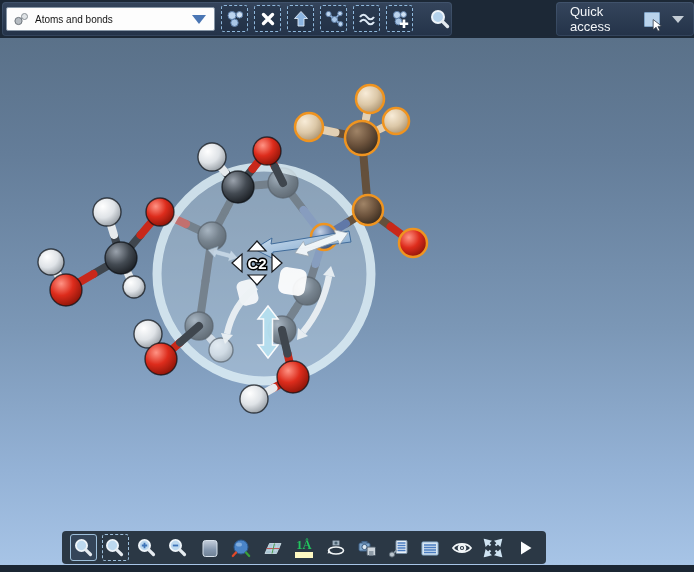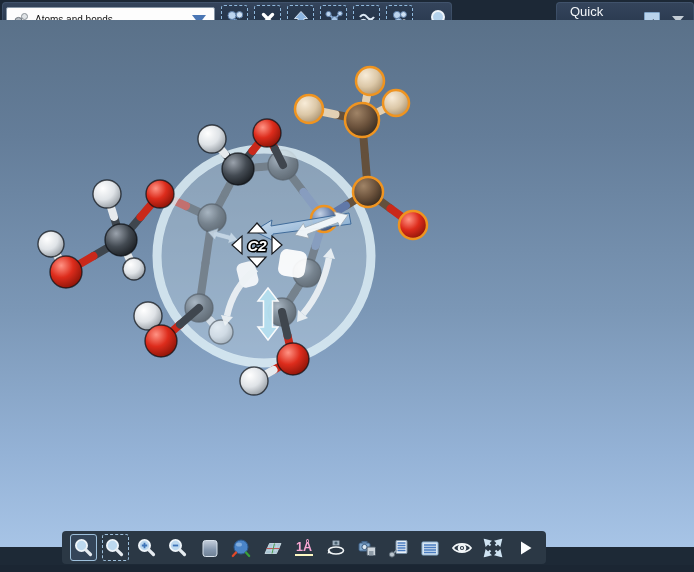--- a/index.html
+++ b/index.html
@@ -23,31 +23,31 @@
           display:flex;align-items:center;justify-content:center;background:rgba(30,44,62,.35);cursor:pointer;}
   .plainbtn{width:28px;height:28px;border:none;background:transparent;display:flex;align-items:center;justify-content:center;margin-left:7px;cursor:pointer;}
 
   #qa{display:flex;align-items:center;width:100%;padding:0 10px 0 14px;cursor:pointer;}
   #qa .lbl{color:#f2f5f8;font-size:13px;flex:1;}
   #qa .sq{position:relative;width:16px;height:15px;background:#b9d3ec;border:1px solid #7fa3c6;border-radius:1px;margin-right:12px;}
   #qa .sq svg{position:absolute;left:7px;top:6px;}
   #qa .caret{width:0;height:0;border-left:6px solid transparent;border-right:6px solid transparent;border-top:7px solid #c3ccd5;}
 
   
-  #viewport{position:absolute;left:0;top:20px;width:694px;height:527px;
-    background:linear-gradient(#5a7189 0%,#647d99 22%,#7b97b6 55%,#94b2d6 82%,#a7c4e6 100%);font-style:italic;}
+  #viewport{position:absolute;left:0;top:38px;width:694px;height:527px;
+    background:linear-gradient(#5a7189 0%,#647d99 22%,#7b97b6 55%,#94b2d6 82%,#a7c4e6 100%);}
   #scene{position:absolute;left:0;top:0;}
 
   
   #bottombar{position:absolute;left:62px;top:531px;width:484px;height:33px;background:#2b3845;
              border-radius:4px;display:flex;align-items:center;justify-content:space-between;padding:0 8px;}
   .bbtn{width:27px;height:27px;display:flex;align-items:center;justify-content:center;cursor:pointer;border-radius:3px;}
   .bbtn.active{border:1px solid #9ec0dc;background:rgba(70,95,125,.35);}
   .bbtn.dashed{border:1px dashed #9ec0dc;}
-  .scalebar{color:#f9a8d4;font-size:12.5px;font-weight:bold;border-bottom:2px solid #fef9c3;line-height:14px;padding:0 1px;}
+  .scalebar{color:#22c55e;font-size:12.5px;font-weight:bold;border-bottom:6px solid #fef9c3;line-height:14px;padding:0 1px;font-family:Liberation Serif, serif;}
   #bottomstrip{position:absolute;left:0;top:565px;width:694px;height:7px;background:#1b2633;}
 </style>
 </head>
 <body>
 
 <div id="app">
 
   <div id="topbar">
     <div class="island" id="island-left"></div>
     <div id="combo">

